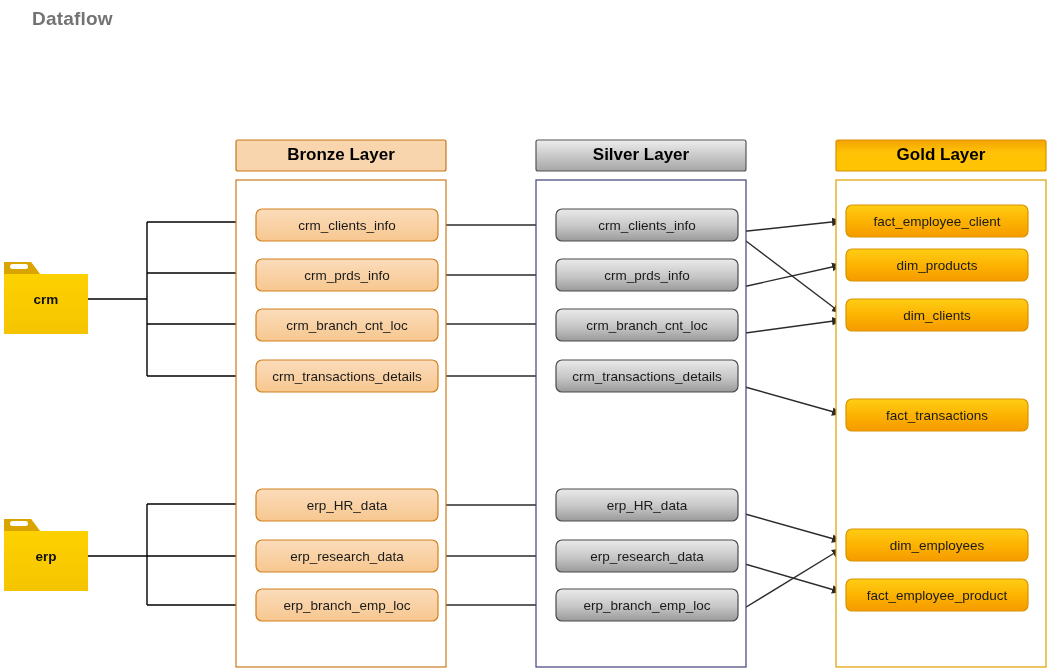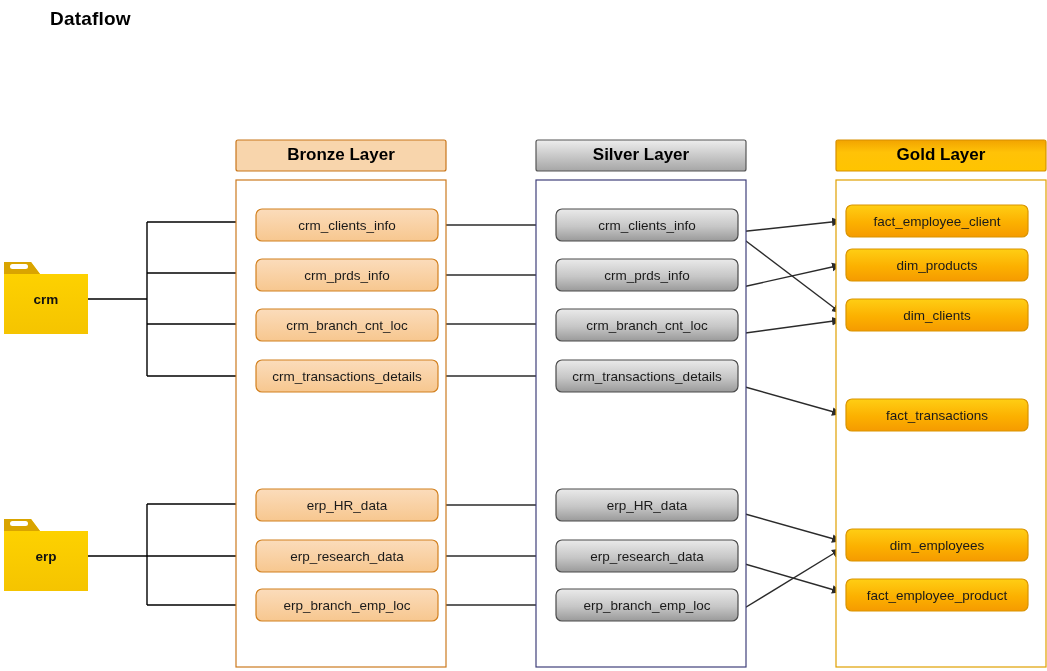--- a/index.html
+++ b/index.html
@@ -1,22 +1,22 @@
 <!DOCTYPE html>
 <html><head>
 <meta charset="utf-8">
 <style>
   html,body{margin:0;padding:0;background:#ffffff;}
   body{
     width:1047px;height:671px;position:relative;overflow:hidden;
     font-family:"Liberation Sans", sans-serif;
   }
   #page-title{
-    position:absolute;left:50px;top:8px;
-    font-size:19px;font-weight:bold;color:#000000;letter-spacing:.2px;
+    position:absolute;left:32px;top:8px;
+    font-size:19px;font-weight:bold;color:#737373;letter-spacing:.2px;
   }
   svg#canvas{position:absolute;left:0;top:0;width:1047px;height:671px;}
 
   .layer-title{
     font-size:17px;font-weight:bold;fill:#000;text-anchor:middle;
     dominant-baseline:middle;
   }
   .node-label{
     font-size:13.5px;fill:#1a1a1a;text-anchor:middle;
     dominant-baseline:middle;

